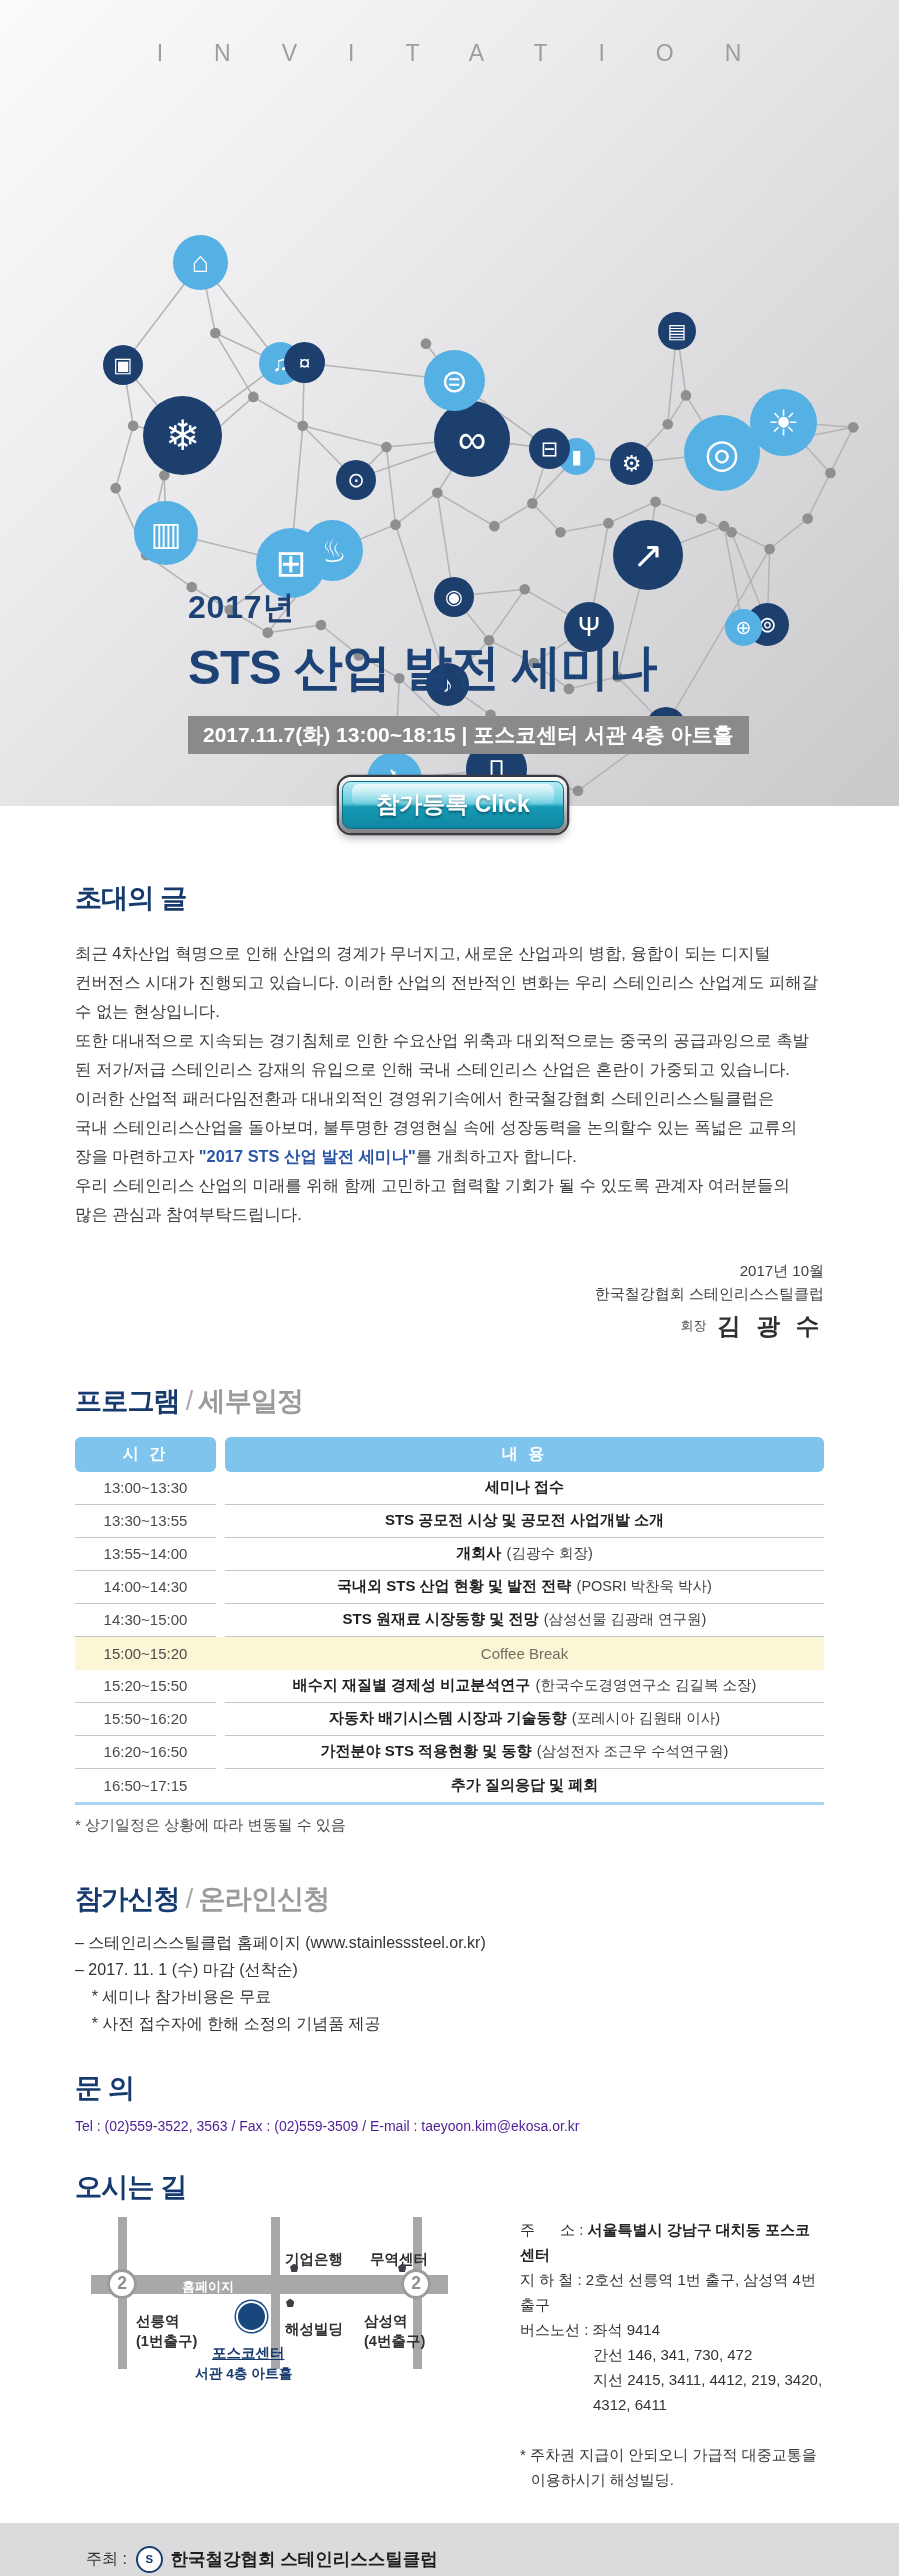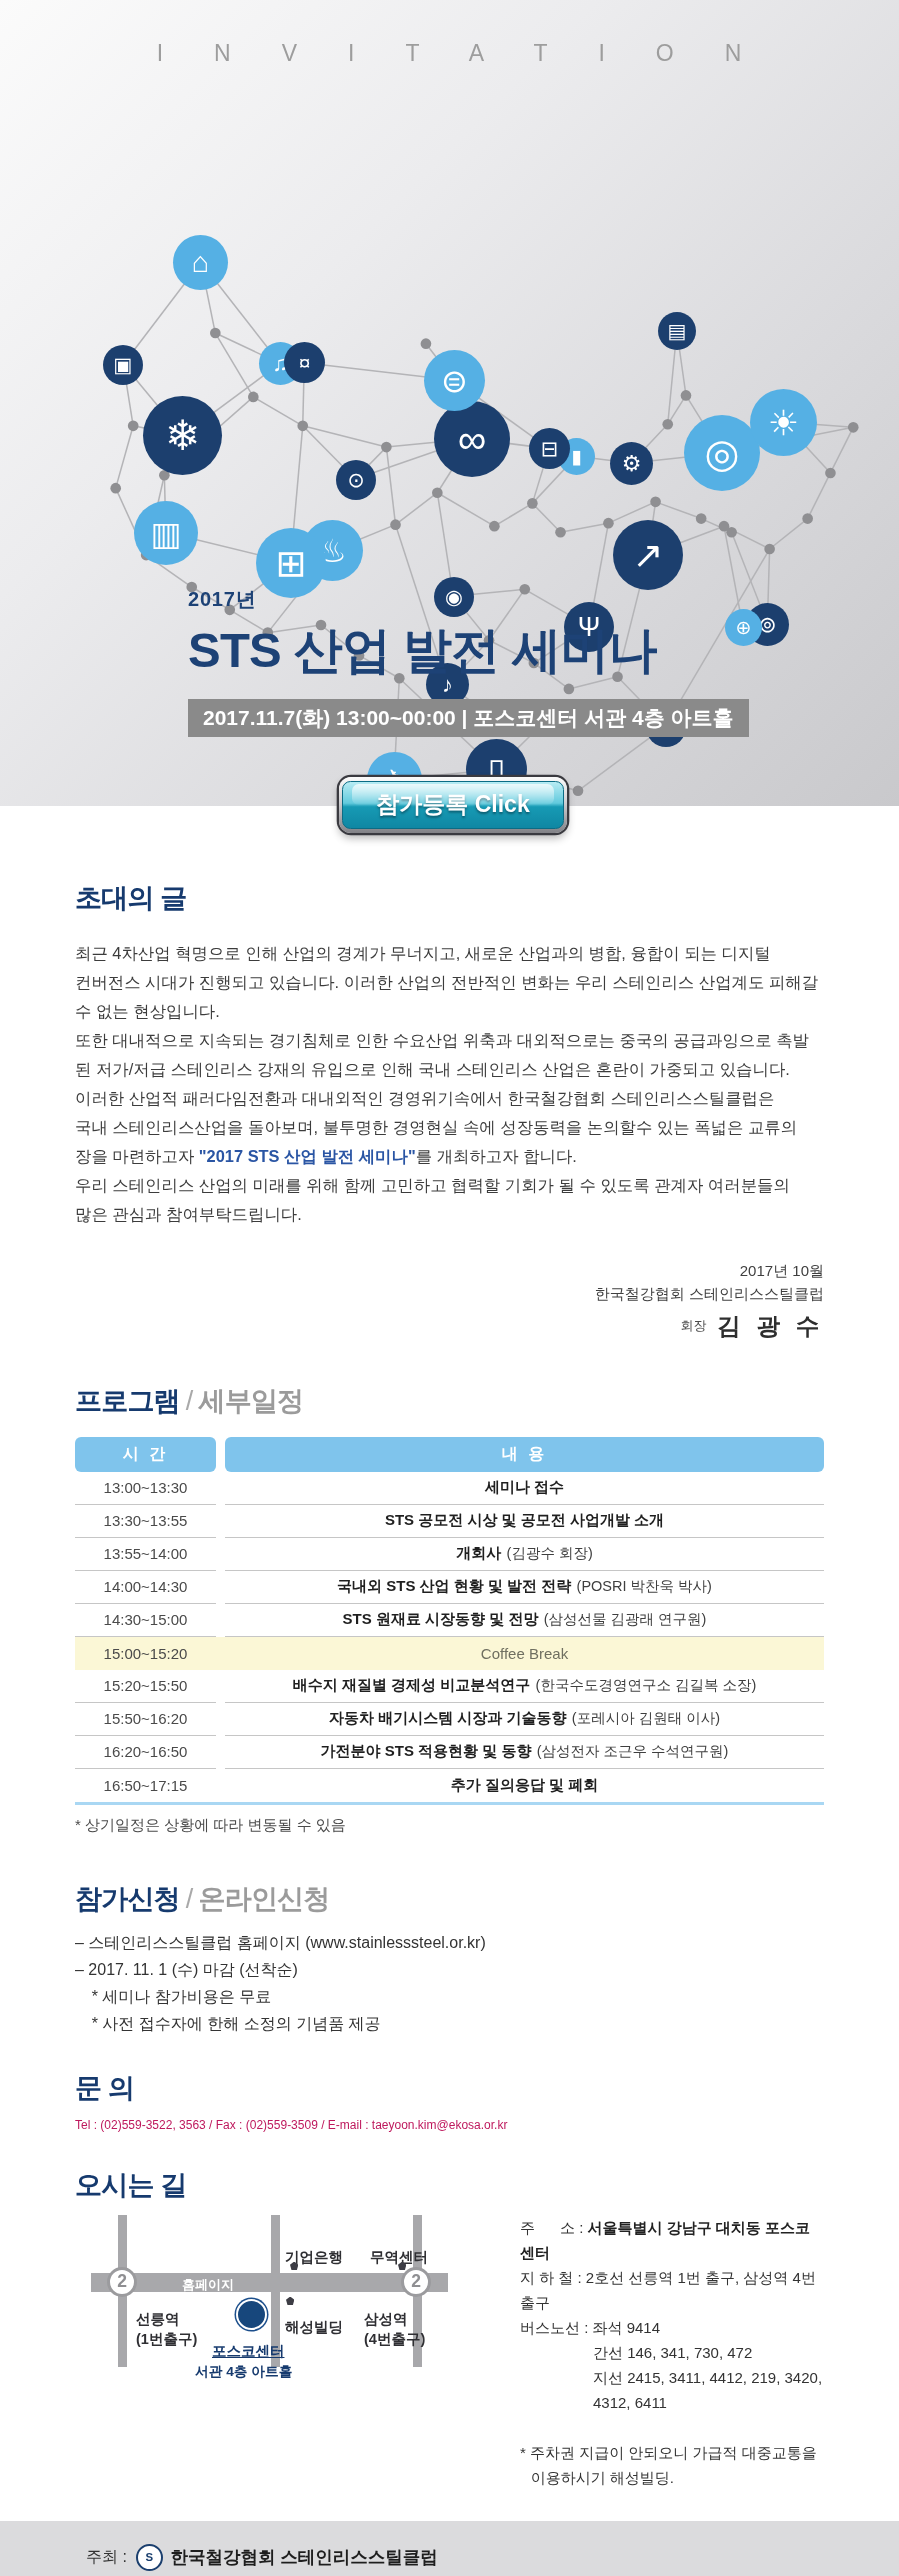--- a/index.html
+++ b/index.html
@@ -7,21 +7,21 @@
   .page{width:899px;overflow:hidden;}
 
   
   .hero{position:relative;height:806px;background:linear-gradient(135deg,#fbfbfb 0%,#ececee 35%,#d9d9dc 70%,#c9c9cc 100%);overflow:hidden;}
   .inv-letters{position:absolute;top:40px;left:0;width:100%;text-align:center;font-size:23px;font-weight:300;color:#9d9d9d;letter-spacing:51px;margin-left:25px;}
   .net-svg{position:absolute;left:0;top:0;z-index:0;}
   .node{position:absolute;border-radius:50%;display:flex;align-items:center;justify-content:center;color:#fff;z-index:1;}
   .node.lb{background:#55b0e4;}
   .node.nv{background:#1c3f6e;}
   .hero-title{position:absolute;left:188px;top:586px;z-index:2;}
-  .hero-year{font-size:20px;font-weight:bold;color:#1d4276;letter-spacing:0.8px;}
+  .hero-year{font-size:32px;font-weight:bold;color:#1d4276;letter-spacing:0.8px;}
   .hero-main{font-size:49px;font-weight:bold;color:#1d4276;letter-spacing:-0.8px;margin-top:4.6px;white-space:nowrap;}
   .date-bar{display:inline-block;margin-top:15px;background:#8a8a8a;color:#fff;font-size:21px;font-weight:bold;line-height:38px;padding:0 15px;white-space:nowrap;}
 
   
   .btn-row{display:flex;justify-content:center;margin-top:-29px;position:relative;z-index:3;padding-left:7px;}
   .register-btn{cursor:pointer;border:none;background:linear-gradient(180deg,#fbfbfb 0%,#cfcfd2 45%,#818186 100%);border-radius:12px;padding:3.8px;box-shadow:0 0 0 2.3px #3a3a40,0 4.6px 9px rgba(0,0,0,.3);}
   .btn-face{position:relative;border-radius:8.4px;background:linear-gradient(180deg,#b8ecf4 0%,#62cadd 46%,#179ab4 54%,#0f87a3 100%);border:1.5px solid #0b6c85;color:#fff;font-weight:bold;font-size:23px;padding:7.6px 33px;text-shadow:0 1.5px 2.3px rgba(0,20,30,.45);overflow:hidden;font-family:inherit;}
   .btn-face::after{content:"";position:absolute;left:4%;top:2.3px;width:92%;height:45%;border-radius:6.8px;background:linear-gradient(180deg,rgba(255,255,255,.75),rgba(255,255,255,.05));}
 
   
@@ -54,21 +54,21 @@
   .t-row.break .t-time,.t-row.break .t-content{border-bottom:none;}
   .t-row.break .r-title{font-weight:400;color:#6f6f60;}
   .t-row:last-child .t-time,.t-row:last-child .t-content{border-bottom:none;}
   .footnote{margin-top:10.7px;font-size:15px;color:#4a4a4a;}
 
   .apply{margin-top:46px;}
   .apply-list{margin-top:12px;font-size:16px;line-height:27px;color:#333;}
   .apply-list .subitem{padding-left:16.7px;}
 
   .contact{margin-top:33px;}
-  .contact-line{margin-top:12px;font-size:12px;color:#be185d;}
+  .contact-line{margin-top:12px;font-size:14px;color:#4c1d95;}
 
   .directions{margin-top:35px;}
   .map-row{margin-top:12px;display:flex;margin-bottom:31px;}
   .map{position:relative;width:415px;height:179px;flex-shrink:0;}
   .road{position:absolute;background:#a8a8ab;}
   .subway-badge{position:absolute;width:30px;height:30px;border-radius:50%;background:#fff;border:3px solid #9b9b9e;box-sizing:border-box;color:#8f8f92;font-size:17.5px;font-weight:bold;display:flex;align-items:center;justify-content:center;}
   .road-label{position:absolute;color:#fff;font-size:13px;font-weight:bold;}
   .map-label{position:absolute;font-size:14.5px;font-weight:bold;color:#2f2f33;white-space:nowrap;line-height:20px;margin-top:8px;}
   .map-label.navy{color:#163a6e;}
   .map-label.u{text-decoration:underline;}
@@ -236,21 +236,21 @@
           <circle cx="1092" cy="622" r="7" fill="#8f8f92"></circle>
           <circle cx="1122" cy="562" r="7" fill="#8f8f92"></circle>
           <circle cx="652" cy="1105" r="7" fill="#8f8f92"></circle>
           <circle cx="518" cy="1098" r="7" fill="#8f8f92"></circle>
           <circle cx="760" cy="1040" r="7" fill="#8f8f92"></circle>
         </svg>
       </div>
     <div class="hero-title">
       <div class="hero-year">2017년</div>
       <div class="hero-main">STS 산업 발전 세미나</div>
-      <div class="date-bar">2017.11.7(화) 13:00~00:00 | 포스코센터 서관 4층 아트홀</div>
+      <div class="date-bar">2017.11.7(화) 13:00~18:15 | 포스코센터 서관 4층 아트홀</div>
     </div>
   <div class="node lb" style="left: 173px; top: 235px; width: 55px; height: 55px; font-size: 29px;">⌂</div>
       <div class="node lb" style="left: 259px; top: 342px; width: 43px; height: 43px; font-size: 22px;">♫</div>
       <div class="node nv" style="left: 143px; top: 396px; width: 79px; height: 79px; font-size: 42px;">❄</div>
       <div class="node lb" style="left: 302px; top: 520px; width: 61px; height: 61px; font-size: 32px;">♨</div>
       <div class="node nv" style="left: 434px; top: 401px; width: 76px; height: 76px; font-size: 40px;">∞</div>
       <div class="node nv" style="left: 434px; top: 577px; width: 40px; height: 40px; font-size: 20.5px;">◉</div>
       <div class="node lb" style="left: 558px; top: 438px; width: 37px; height: 37px; font-size: 19px;">▮</div>
       <div class="node nv" style="left: 610px; top: 442px; width: 43px; height: 43px; font-size: 22px;">⚙</div>
       <div class="node lb" style="left: 684px; top: 415px; width: 76px; height: 76px; font-size: 40px;">◎</div>

